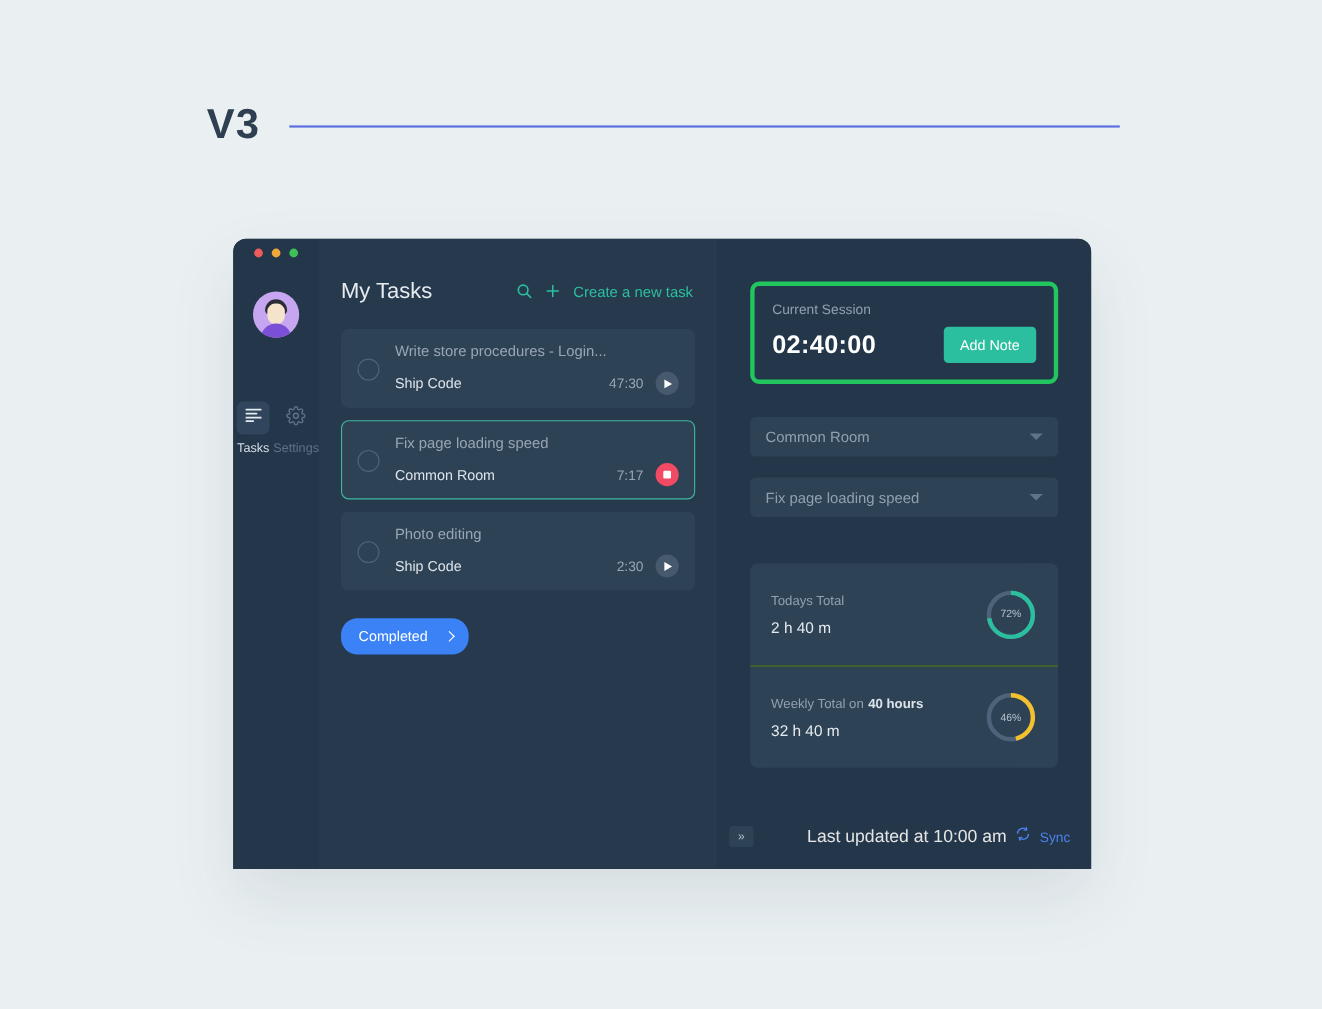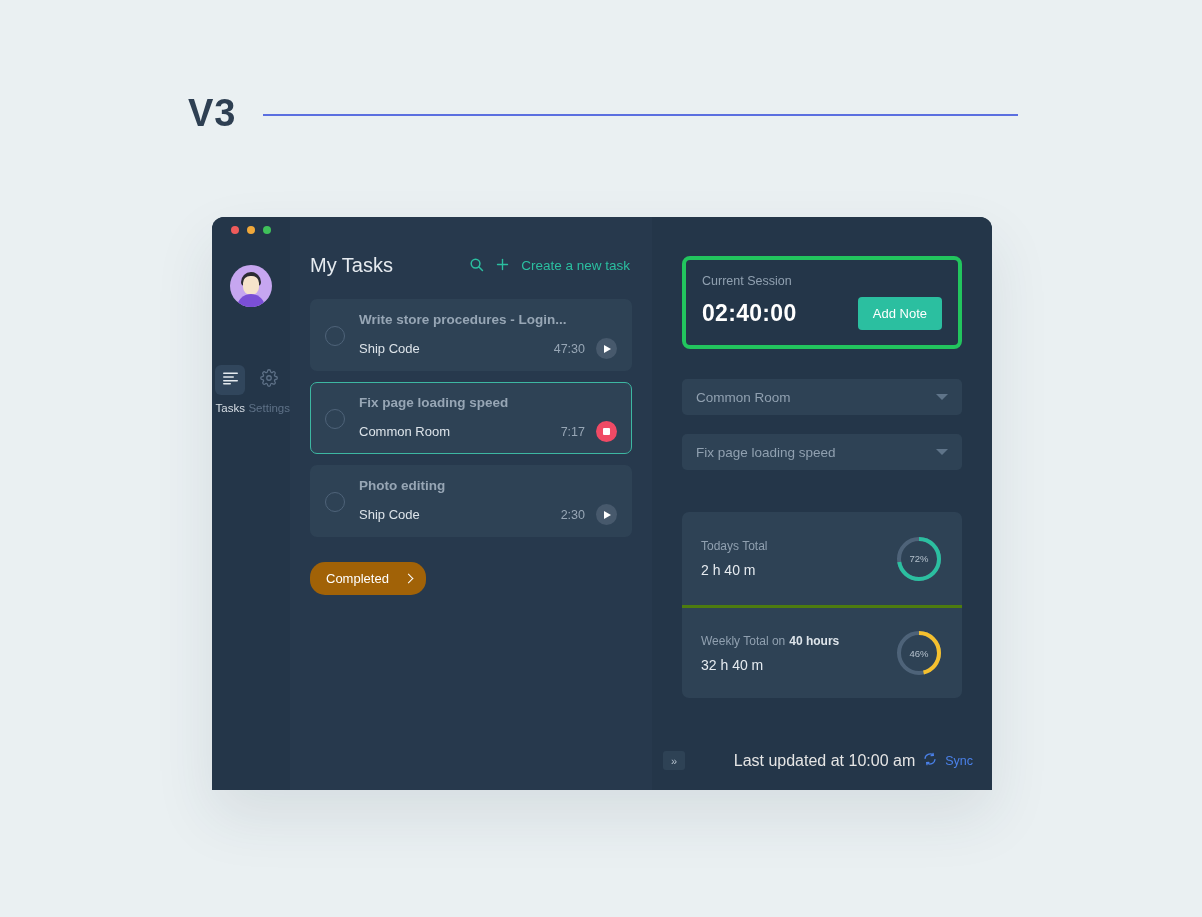--- a/index.html
+++ b/index.html
@@ -221,21 +221,20 @@
   .task-body {
     flex: 1;
     min-width: 0;
   }
   .task-title {
     font-size: 13.5px;
     color: #97a6b5;
     white-space: nowrap;
     overflow: hidden;
     text-overflow: ellipsis;
-    font-weight: bold;
   }
   .task-meta {
     margin-top: 11px;
     display: flex;
     align-items: center;
   }
   .task-project {
     font-size: 13px;
     color: #dde4ea;
   }
@@ -267,21 +266,21 @@
     margin-left: 2px;
   }
   .stop-sq {
     width: 7px; height: 7px;
     background: #ffffff;
     border-radius: 1px;
   }
 
   .completed-btn {
     margin-top: 25px;
-    background: #a16207;
+    background: #3b82f6;
     border: none;
     border-radius: 15px;
     color: #ffffff;
     font-size: 13px;
     padding: 9px 14px 9px 16px;
     display: inline-flex;
     align-items: center;
     gap: 16px;
     cursor: pointer;
     font-family: "Liberation Sans", sans-serif;
@@ -391,21 +390,21 @@
     overflow: hidden;
   }
   .total-row {
     display: flex;
     align-items: center;
     padding: 18px 19px;
     box-sizing: border-box;
     height: 93px;
   }
   .total-row + .total-row {
-    border-top: 3px solid #4d7c0f;
+    border-top: 1px solid #4d7c0f;
   }
   .total-label {
     font-size: 12px;
     color: #90a0b0;
   }
   .total-label b {
     color: #dde4ea;
     font-weight: bold;
     margin-left: 4px;
   }

